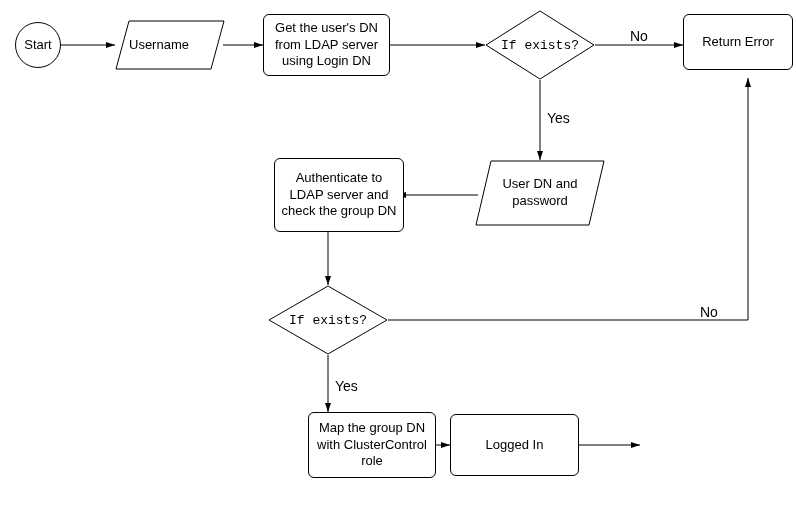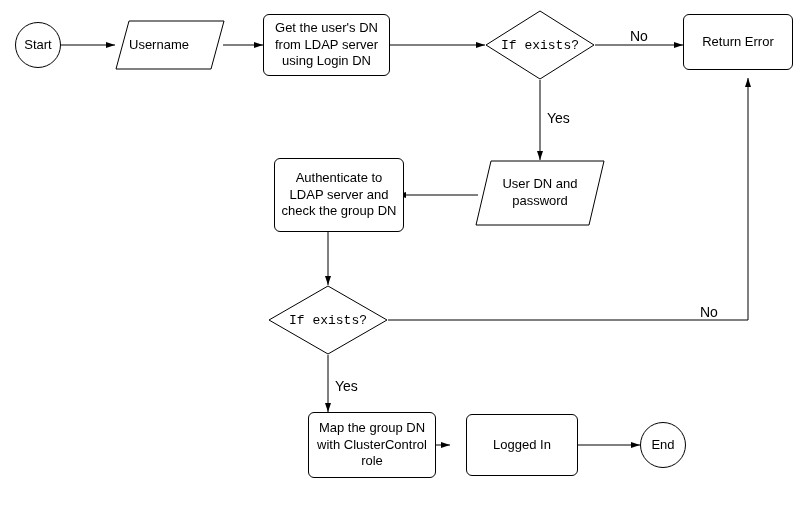--- a/index.html
+++ b/index.html
@@ -161,26 +161,23 @@
     </svg>
     <div class="dlabel">
       <span>If exists?</span>
     </div>
   </div>
 
   <div class="node rect" style="left:262px; top:412px; width:128px; height:66px;margin-left:46px;">
     <span>Map the group DN with ClusterControl role</span>
   </div>
 
-  <div class="node rect" style="left:450px; top:414px; width:112px; height:62px;margin-left:16px;">
+  <div class="node rect" style="left:450px; top:414px; width:129px; height:62px;">
     <span>Logged In</span>
   </div>
 
-  <div class="node circle" style="left:640px; top:422px; width:46px; height:46px;">
-    <span>End</span>
-  </div>
 
   <div class="edge-label" style="left:630px; top:28px;">No</div>
   <div class="edge-label" style="left:547px; top:110px;">Yes</div>
   <div class="edge-label" style="left:700px; top:304px;">No</div>
   <div class="edge-label" style="left:335px; top:378px;">Yes</div>
 
 </div>
 
 </body></html>

